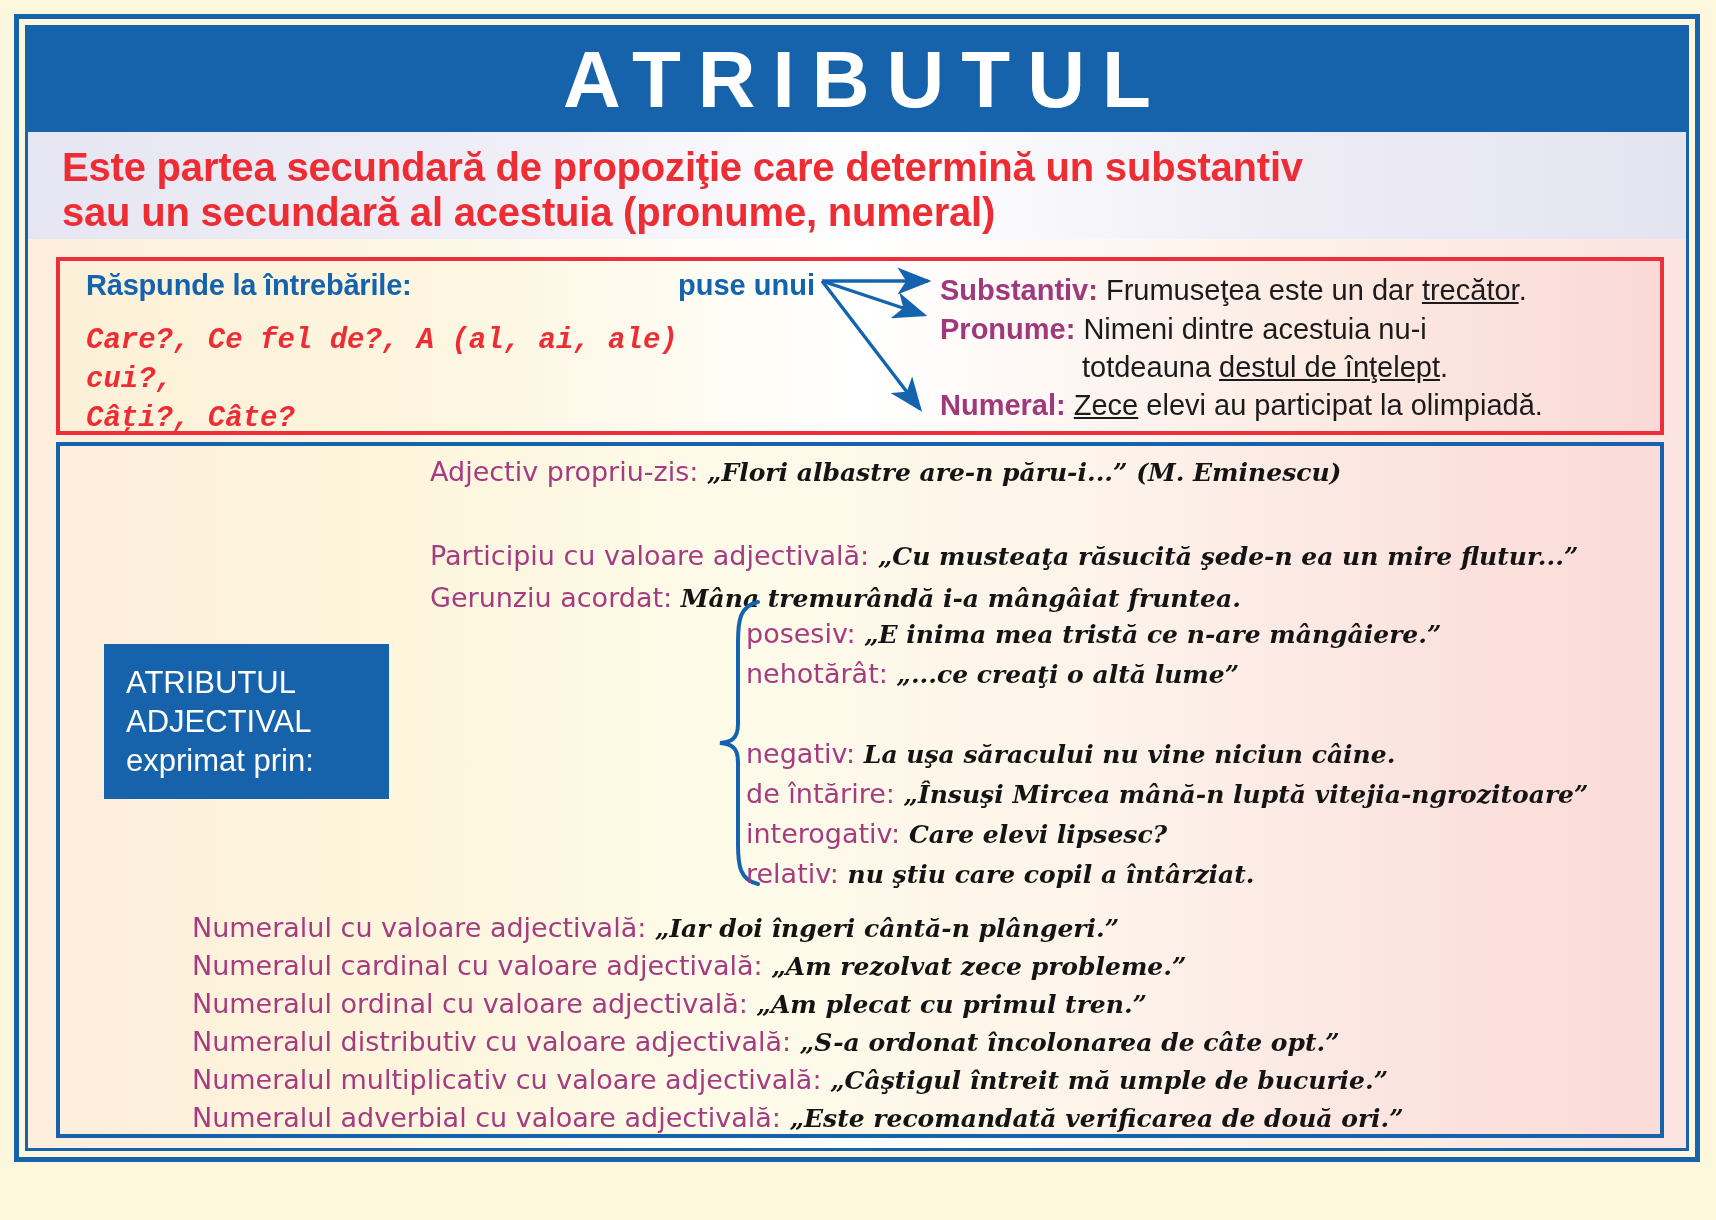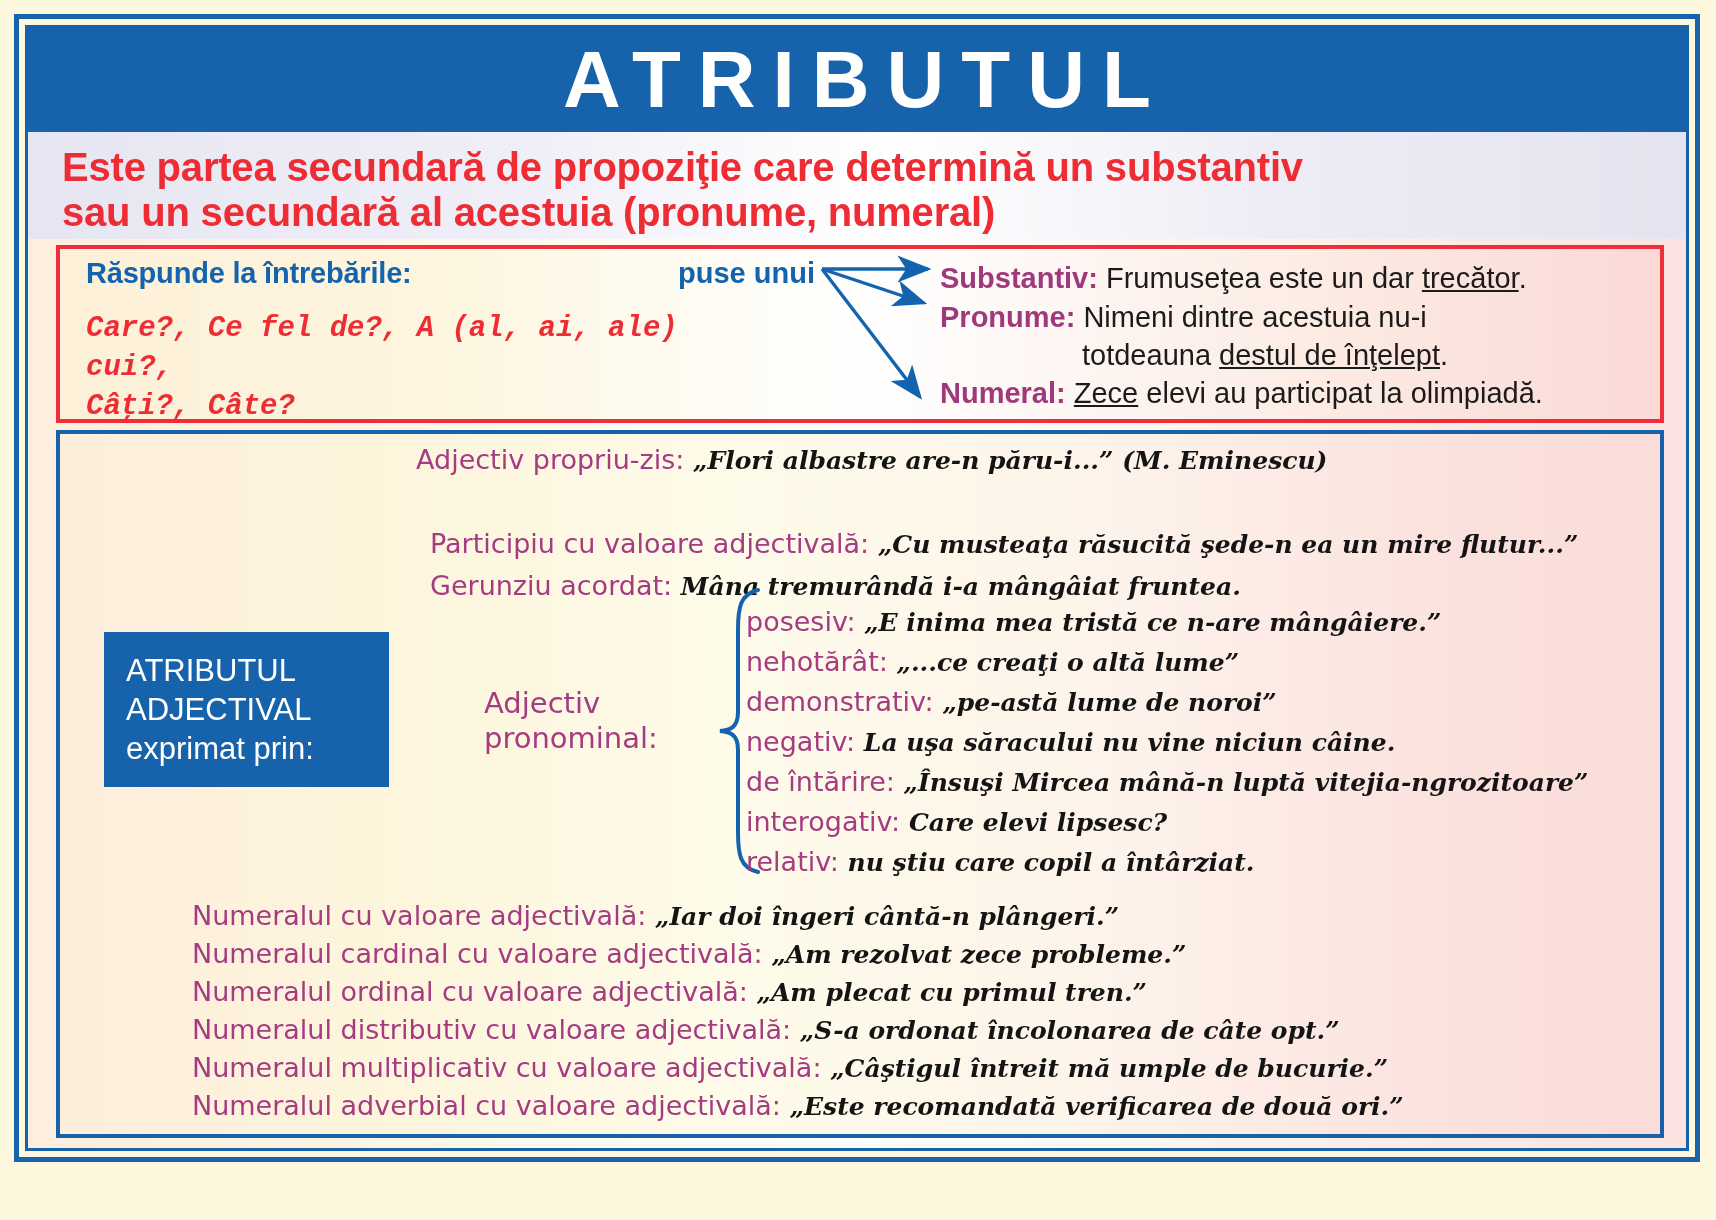--- a/index.html
+++ b/index.html
@@ -65,21 +65,21 @@
     color: #ee2c33;
     font-size: 40px;
     font-weight: bold;
     line-height: 1.13;
     letter-spacing: -0.2px;
   }
 
   
   #qbox {
     position: relative;
-    margin: 6px 22px 0 28px;
+    margin: 18px 22px 0 28px;
     border: 4px solid #ef2e3c;
     background: linear-gradient(to right, #fdf0d8 0%, #fdf6e0 25%, #ffffff 50%, #fcece4 78%, #fad9d6 100%);
     height: 178px;
     box-sizing: border-box;
     flex: 0 0 178px;
     padding-left: 36px;
   }
   #q-left { position: absolute; left: 26px; top: 8px; width: 620px; }
   .q-head {
     color: #1463ae;
@@ -227,57 +227,50 @@
           <span class="norm">totdeauna </span><span class="u">destul de înţelept</span><span class="norm">.</span>
         </div>
         <div class="q-ex">
           <span class="lbl">Numeral:</span><span class="norm"> </span><span class="u">Zece</span><span class="norm"> elevi au participat la olimpiadă.</span>
         </div>
       </div>
     </div>
 
     <div id="mainbox">
 
-      <div class="row" style="left:356px; top:10px;text-align:center;">
+      <div class="row" style="left:370px; top:10px;text-align:center;">
         <span class="cat">Adjectiv propriu-zis:</span><span class="ex"> „Flori </span><span class="ex u">albastre</span><span class="ex"> are-n păru-i...” (M. Eminescu)</span>
       </div>
 
 
       <div class="row" style="left:370px; top:94px;">
         <span class="cat">Participiu cu valoare adjectivală:</span><span class="ex"> „Cu musteaţa </span><span class="ex u">răsucită</span><span class="ex"> şede-n ea un mire flutur...”</span>
       </div>
 
       <div class="row" style="left:370px; top:136px;">
         <span class="cat">Gerunziu acordat:</span><span class="ex"> Mâna </span><span class="ex u">tremurândă</span><span class="ex"> i-a mângâiat fruntea.</span>
       </div>
 
       <div id="keybox">
         <div>ATRIBUTUL</div>
         <div>ADJECTIVAL</div>
         <div>exprimat prin:</div>
       </div>
 
-      <div id="adj-pron-label">
-        <div>Adjectiv</div>
-        <div>pronominal:</div>
-      </div>
 
       <svg id="brace" viewBox="0 0 70 290">
         <path d="M58,4 C40,8 38,22 38,44 L38,126 C38,142 30,144 20,145 C30,146 38,148 38,164 L38,246 C38,268 40,282 58,286" stroke="#1463ae" stroke-width="4" fill="none" stroke-linecap="round"></path>
       </svg>
 
       <div class="pron-row" style="top:172px;">
         <span class="cat">posesiv:</span><span class="ex"> „E inima </span><span class="ex u">mea</span><span class="ex"> tristă ce n-are mângâiere.”</span>
       </div>
       <div class="pron-row" style="top:212px;">
         <span class="cat">nehotărât:</span><span class="ex"> „...ce creaţi o </span><span class="ex u">altă</span><span class="ex"> lume”</span>
       </div>
-      <div class="pron-row" style="top:252px;">
-        <span class="cat">demonstrativ:</span><span class="ex"> „pe-</span><span class="ex u">astă</span><span class="ex"> lume de noroi”</span>
-      </div>
       <div class="pron-row" style="top:292px;">
         <span class="cat">negativ:</span><span class="ex"> La uşa săracului nu vine </span><span class="ex u">niciun</span><span class="ex"> câine.</span>
       </div>
       <div class="pron-row" style="top:332px;">
         <span class="cat">de întărire:</span><span class="ex"> „</span><span class="ex u">Însuşi</span><span class="ex"> Mircea mână-n luptă vitejia-ngrozitoare”</span>
       </div>
       <div class="pron-row" style="top:372px;">
         <span class="cat">interogativ:</span><span class="ex"> </span><span class="ex u">Care</span><span class="ex"> elevi lipsesc?</span>
       </div>
       <div class="pron-row" style="top:412px;">

